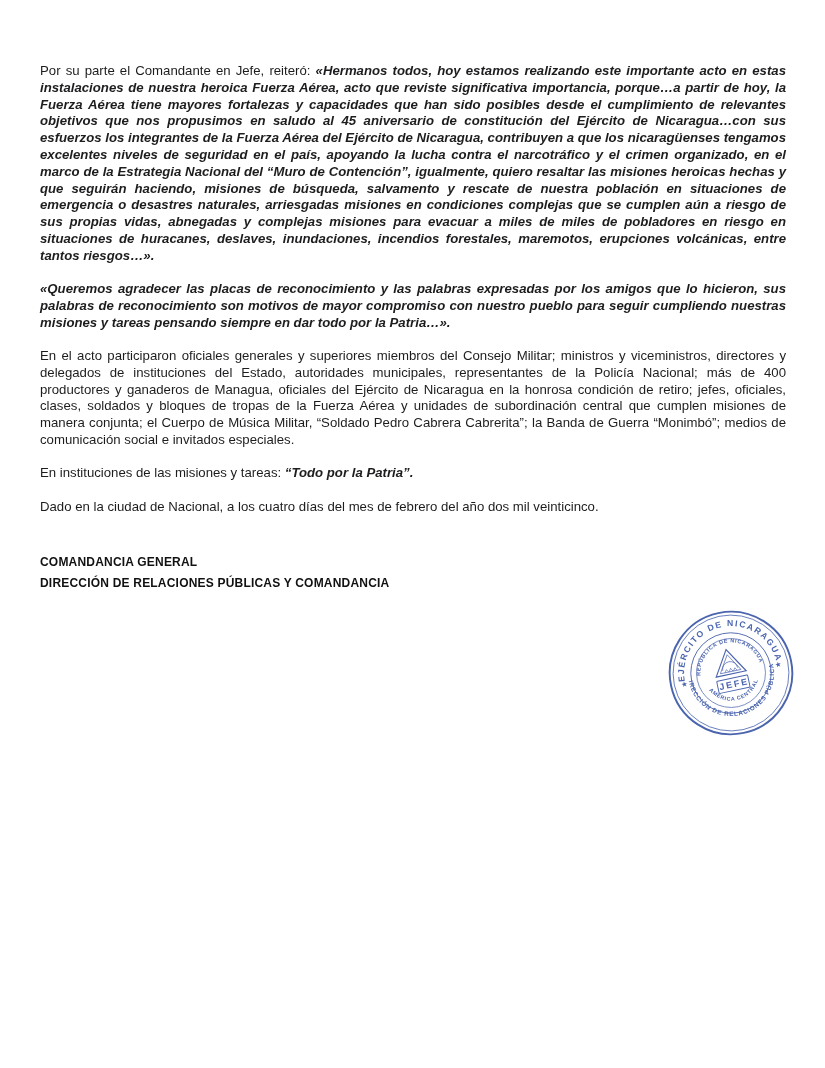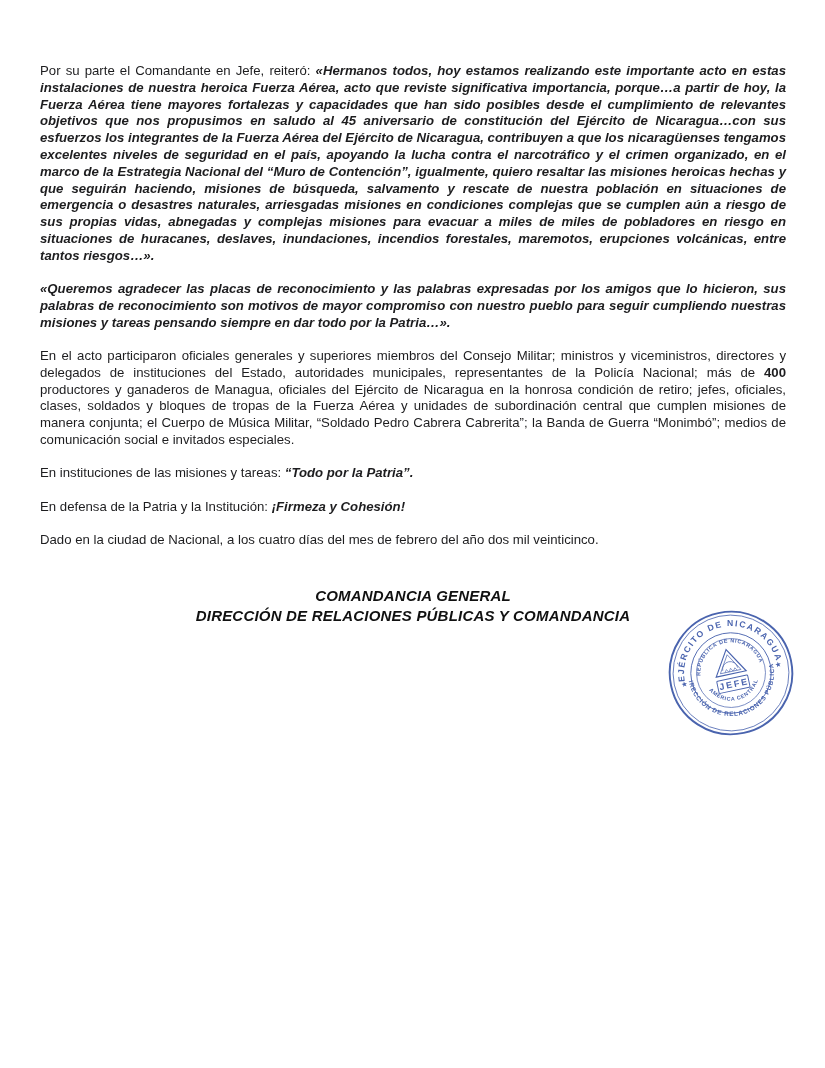--- a/index.html
+++ b/index.html
@@ -20,30 +20,28 @@
     top: 63px;
     width: 746px;
     font-size: 13.2px;
     line-height: 16.8px;
   }
   p.para {
     text-align: justify;
     margin: 0 0 16.5px 0;
   }
   .bi { font-weight: bold; font-style: italic; }
-  .b  { font-weight: bold; }
+  .b  { font-weight: normal; }
   .sig {
     margin-top: 37px;
-    text-align: center;
     font-weight: bold;
-    font-size: 15px;
+    font-size: 12px;
     line-height: 20.5px;
     letter-spacing: 0.2px;
     color: #111;
-    font-style: italic;
   }
   .seal {
     position: absolute;
     left: 664px;
     top: 606px;
     width: 134px;
     height: 134px;
     transform: rotate(-12deg);
     opacity: 0.92;
     z-index: 2;
@@ -63,21 +61,20 @@
   <div class="content">
 
     <p class="para"><span>Por su parte el Comandante en Jefe, reiteró: </span><span class="bi">«Hermanos todos, hoy estamos realizando este importante acto en estas instalaciones de nuestra heroica Fuerza Aérea, acto que reviste significativa importancia, porque…a partir de hoy, la Fuerza Aérea tiene mayores fortalezas y capacidades que han sido posibles desde el cumplimiento de relevantes objetivos que nos propusimos en saludo al 45 aniversario de constitución del Ejército de Nicaragua…con sus esfuerzos los integrantes de la Fuerza Aérea del Ejército de Nicaragua, contribuyen a que los nicaragüenses tengamos excelentes niveles de seguridad en el país, apoyando la lucha contra el narcotráfico y el crimen organizado, en el marco de la Estrategia Nacional del “Muro de Contención”, igualmente, quiero resaltar las misiones heroicas hechas y que seguirán haciendo, misiones de búsqueda, salvamento y rescate de nuestra población en situaciones de emergencia o desastres naturales, arriesgadas misiones en condiciones complejas que se cumplen aún a riesgo de sus propias vidas, abnegadas y complejas misiones para evacuar a miles de miles de pobladores en riesgo en situaciones de huracanes, deslaves, inundaciones, incendios forestales, maremotos, erupciones volcánicas, entre tantos riesgos…».</span></p>
 
     <p class="para bi">«Queremos agradecer las placas de reconocimiento y las palabras expresadas por los amigos que lo hicieron, sus palabras de reconocimiento son motivos de mayor compromiso con nuestro pueblo para seguir cumpliendo nuestras misiones y tareas pensando siempre en dar todo por la Patria…».</p>
 
     <p class="para"><span>En el acto participaron oficiales generales y superiores miembros del Consejo Militar; ministros y viceministros, directores y delegados de instituciones del Estado, autoridades municipales, representantes de la Policía Nacional;  más de </span><span class="b">400</span><span> productores y ganaderos de Managua, oficiales del Ejército de Nicaragua en la honrosa condición de retiro; jefes, oficiales, clases, soldados y bloques de tropas de la Fuerza Aérea y unidades de subordinación central que cumplen misiones de manera conjunta; el Cuerpo de Música Militar, “Soldado Pedro Cabrera Cabrerita”; la Banda de Guerra “Monimbó”; medios de comunicación social e invitados especiales.</span></p>
 
     <p class="para"><span>En instituciones de las misiones y tareas: </span><span class="bi">“Todo por la Patria”.</span></p>
 
-    <p class="para"><span>En defensa de la Patria y la Institución: </span><span class="bi">¡Firmeza y Cohesión!</span></p>
 
     <p class="para">Dado en la ciudad de Nacional, a los cuatro días del mes de febrero del año dos mil veinticinco.</p>
 
     <div class="sig">
       <div>COMANDANCIA GENERAL</div>
       <div>DIRECCIÓN DE RELACIONES PÚBLICAS Y COMANDANCIA</div>
     </div>
 
   </div>
 

